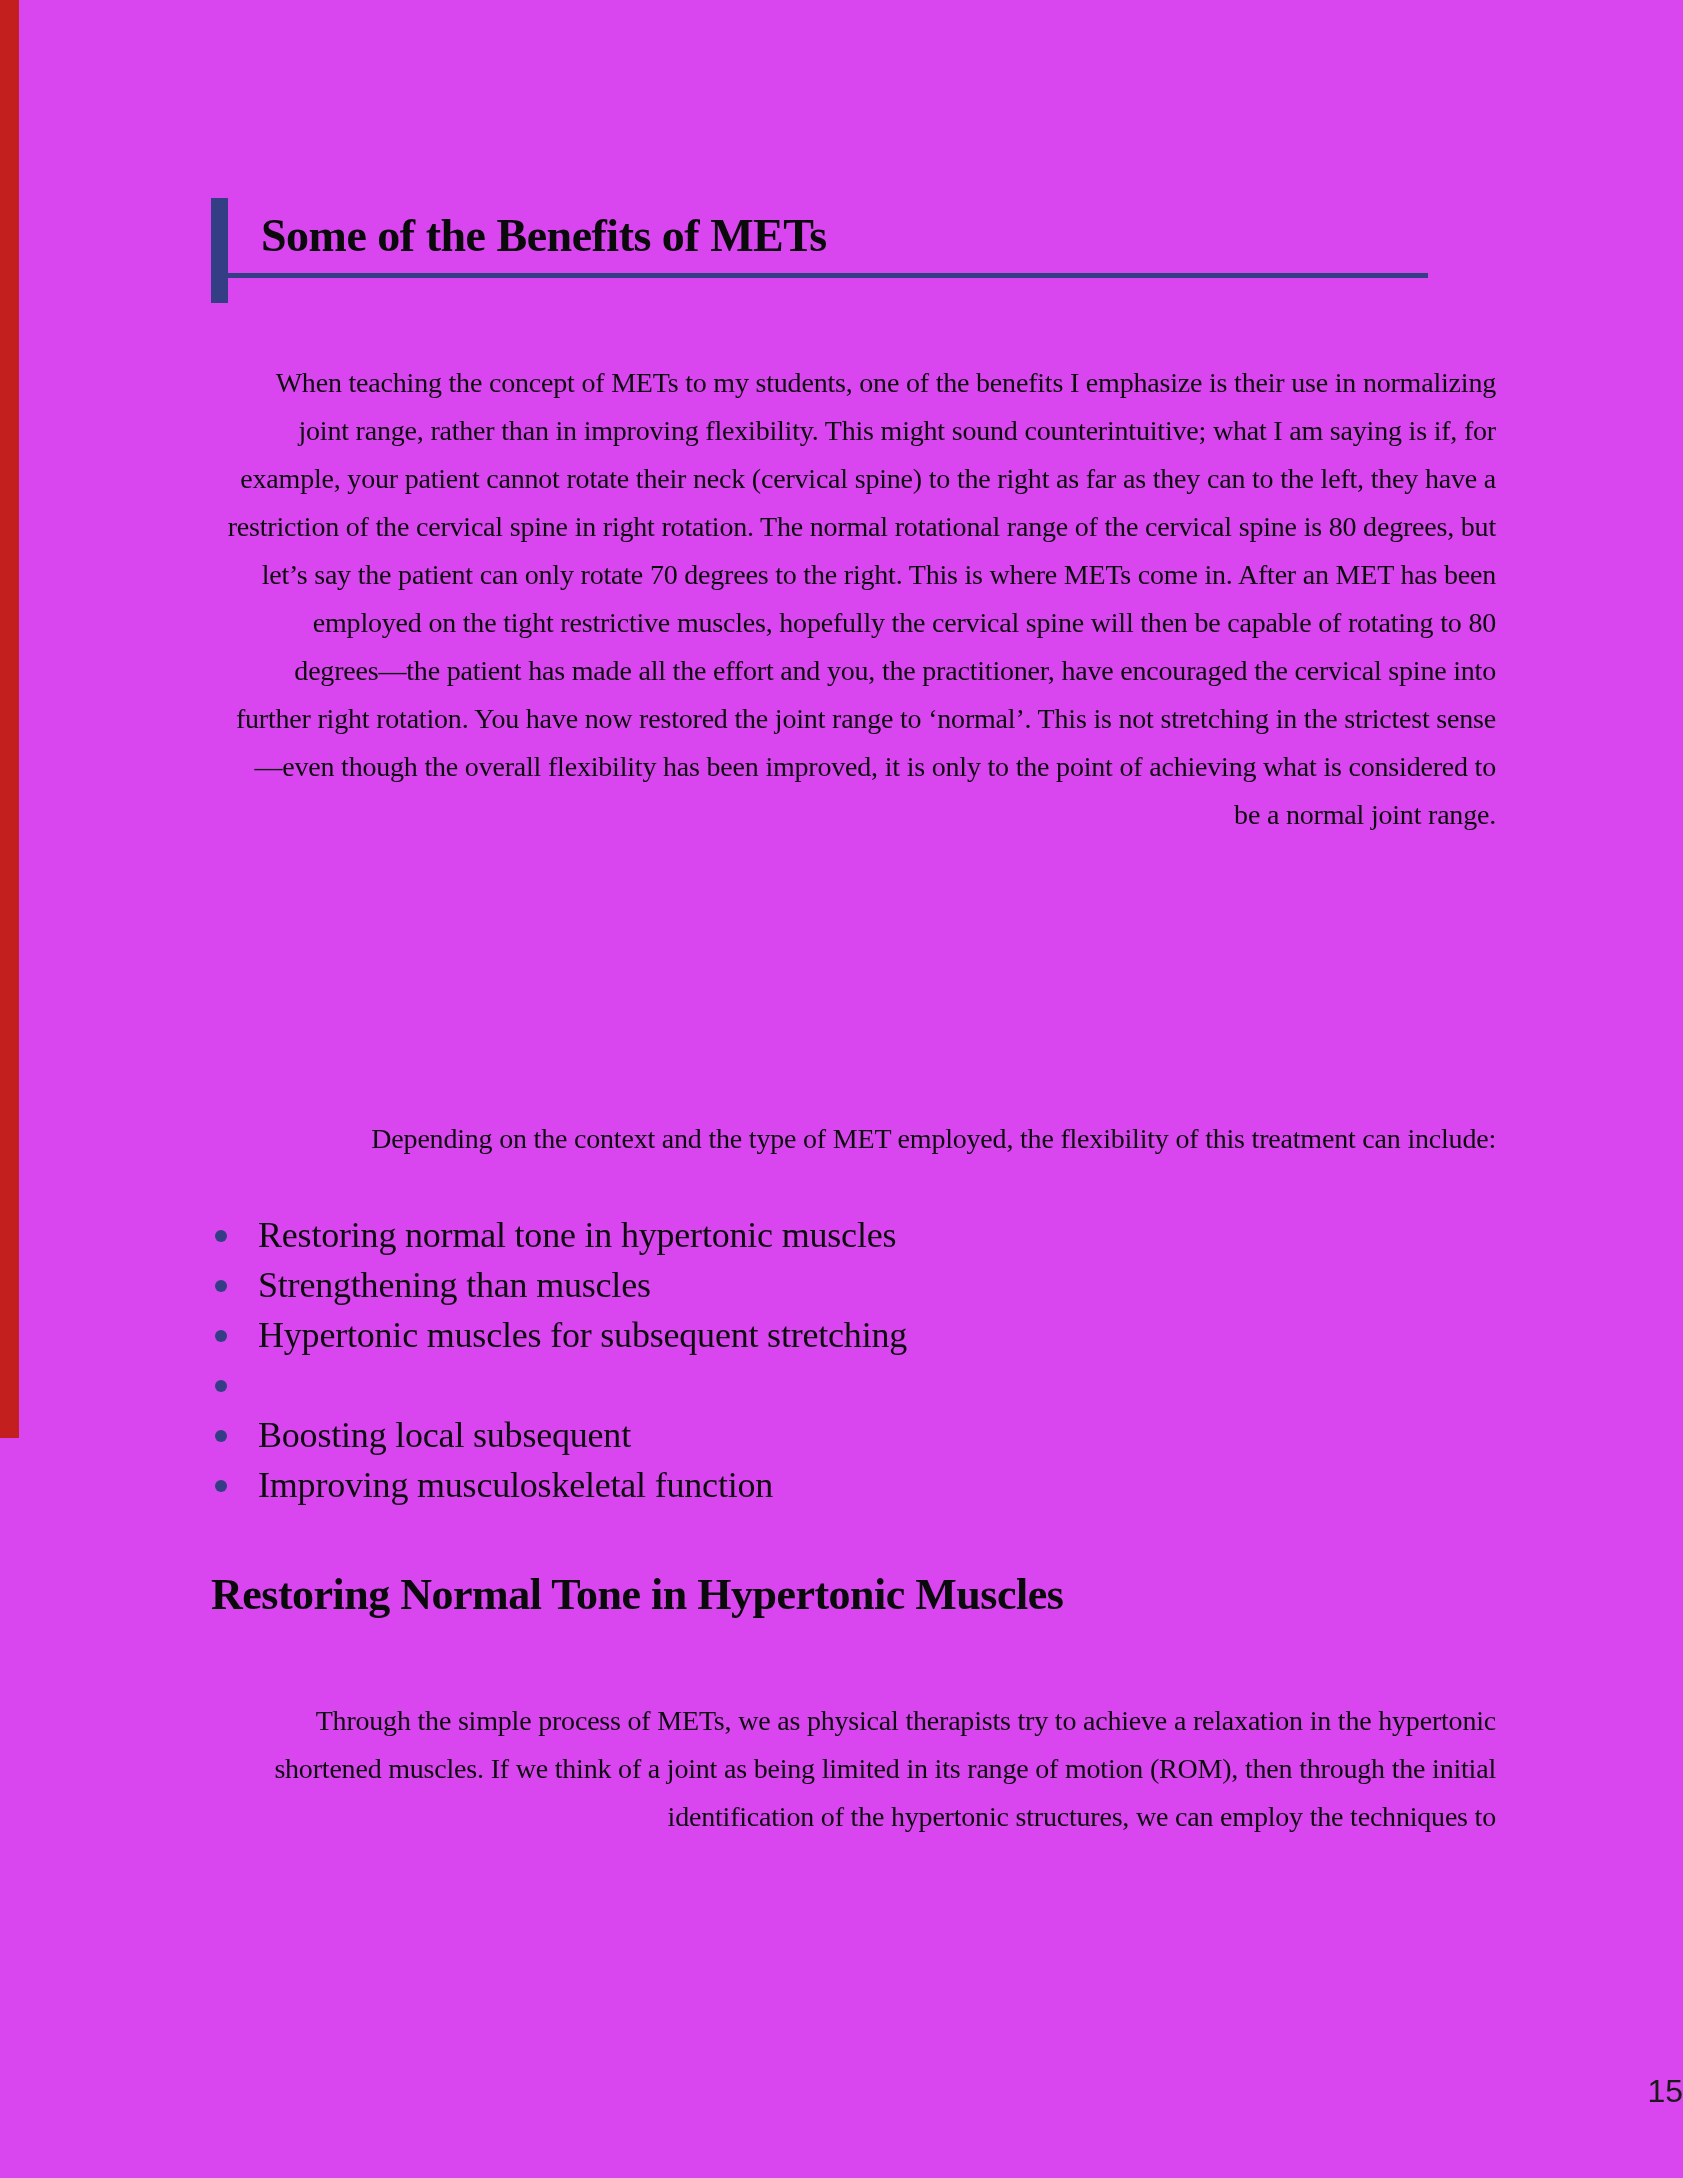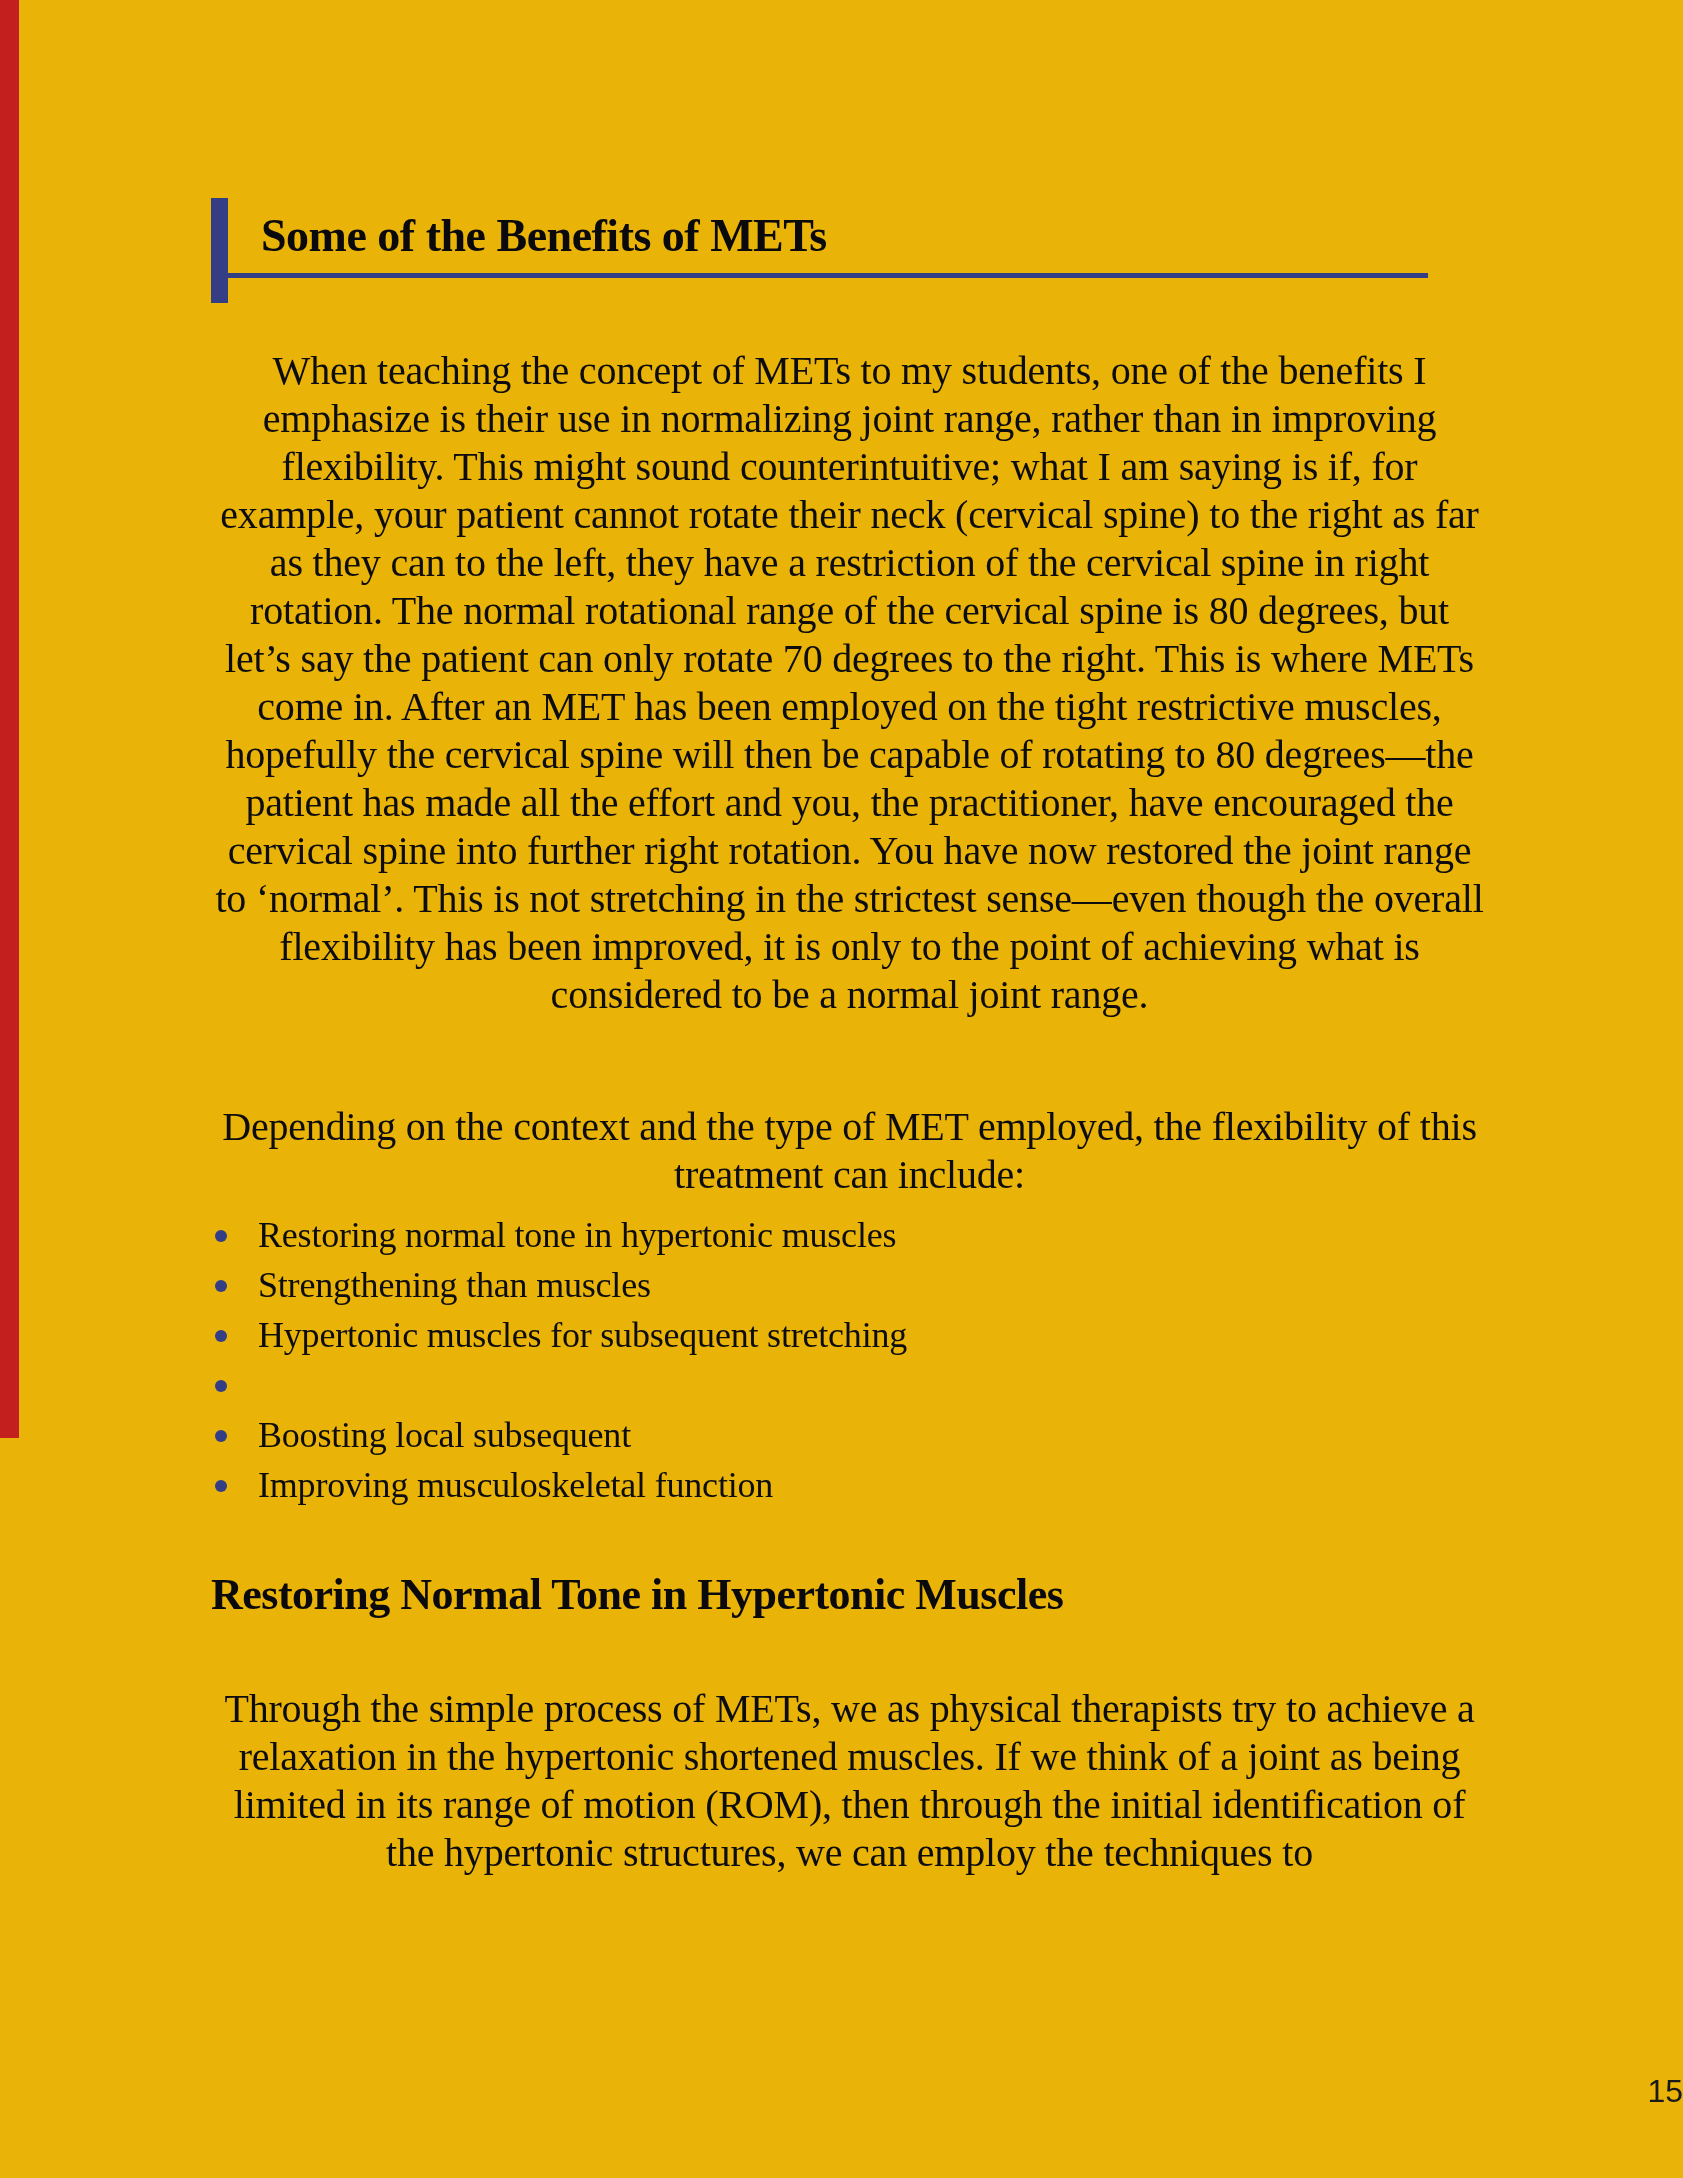--- a/index.html
+++ b/index.html
@@ -4,21 +4,21 @@
   <style>
     html, body {
       margin: 0;
       padding: 0;
       background: #ffffff;
     }
     .page {
       position: relative;
       width: 1683px;
       height: 2178px;
-      background: #eab308;
+      background: #d946ef;
       font-family: "Liberation Serif", "DejaVu Serif", serif;
       color: #0d0d0f;
       overflow: hidden;
     }
     .red-stripe {
       position: absolute;
       left: 0;
       top: 0;
       width: 19px;
       height: 1438px;
@@ -56,26 +56,26 @@
       left: 17px;
       top: 75px;
       width: 1200px;
       height: 5px;
       background: #333e85;
     }
     .body {
       position: absolute;
       left: 211px;
       width: 1269px;
-      margin: 4px;
-      font-size: 40px;
+      margin: 16px;
+      font-size: 28px;
       line-height: 48px;
       letter-spacing: -0.2px;
       color: #0d0d0f;
-      text-align: center;
+      text-align: right;
     }
     .para1 { top: 343px; }
     .para2 { top: 1099px; }
     .para3 { top: 1681px; }
     .bullets {
       position: absolute;
       left: 215px;
       top: 1210px;
       width: 1267px;
       margin: 0;

